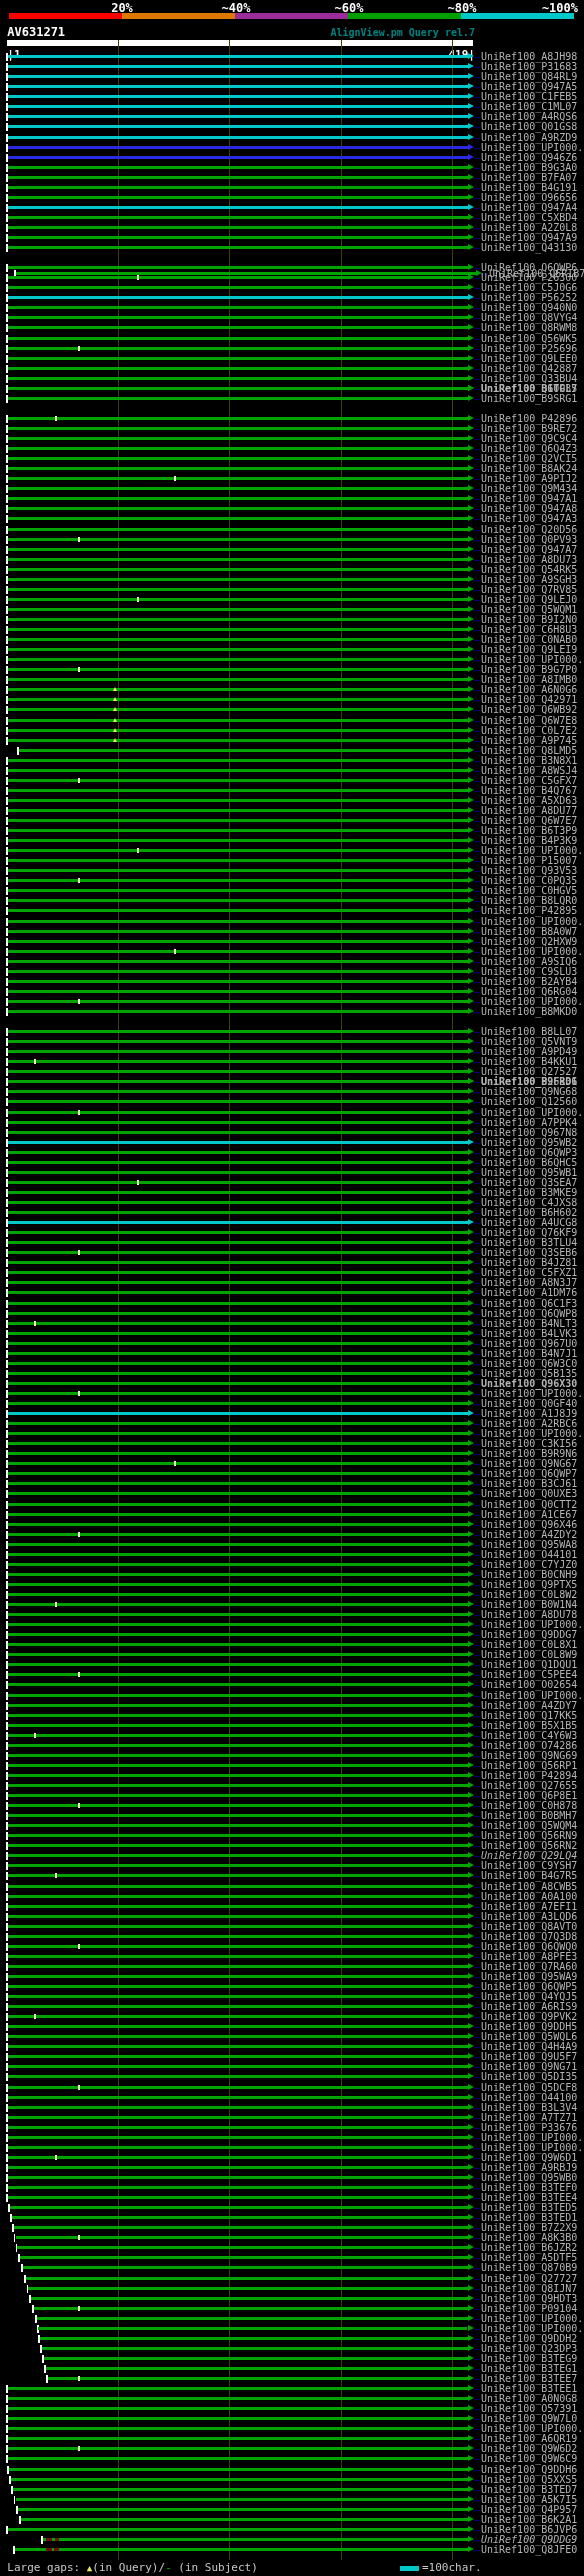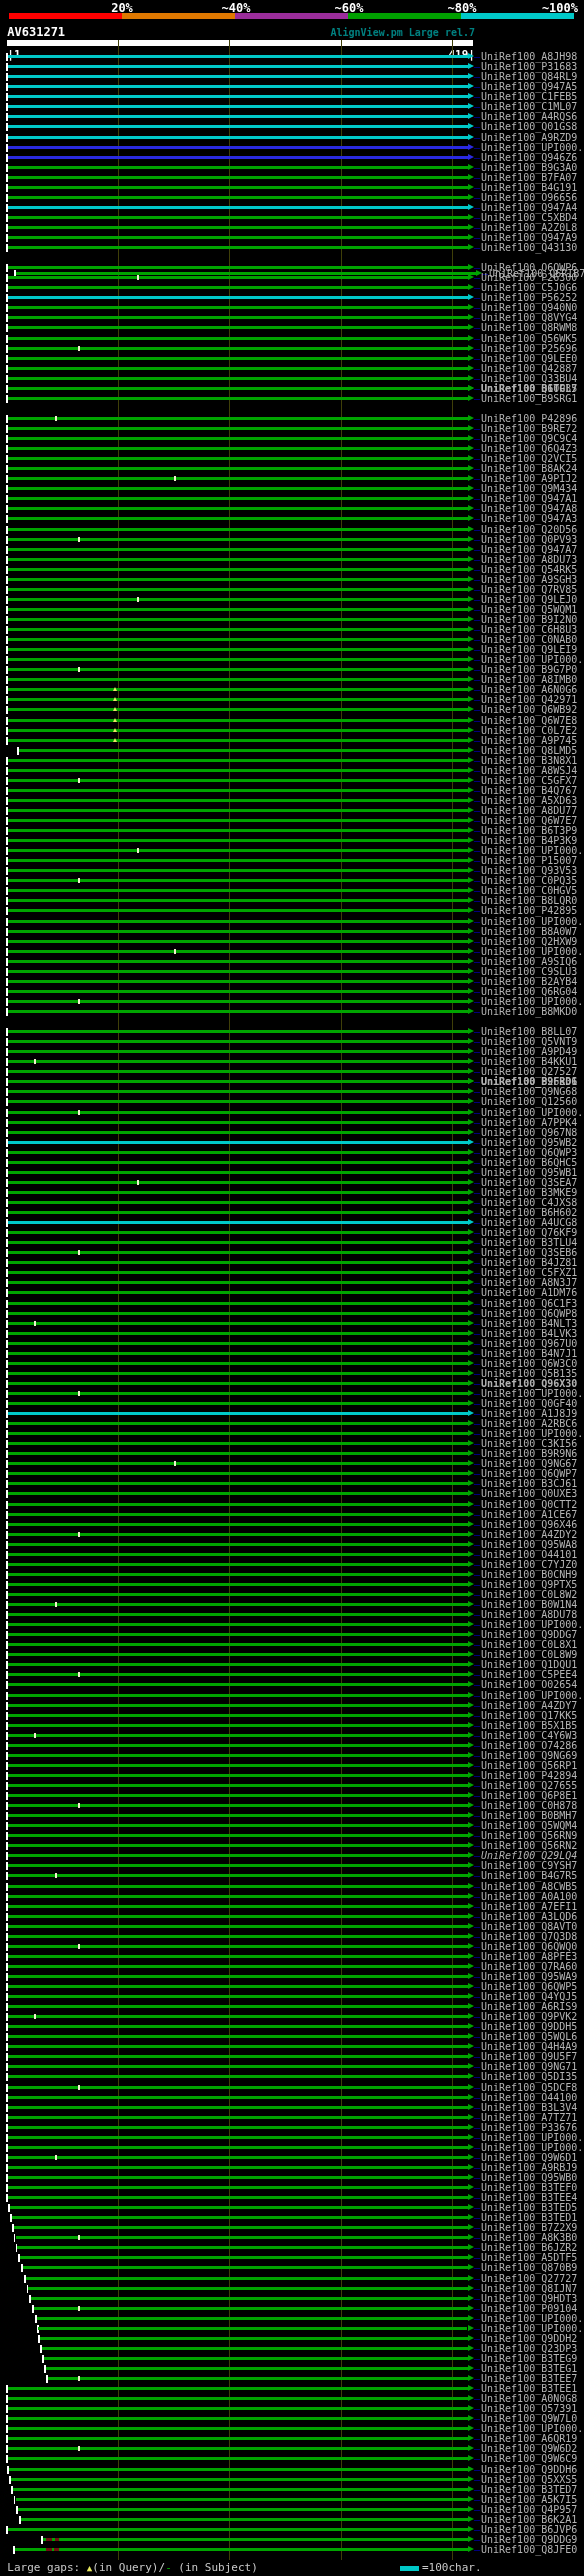--- a/index.html
+++ b/index.html
@@ -55,21 +55,21 @@
   <div id="key-bar">
     <div class="seg" style="background: rgb(255, 0, 0);"></div>
     <div class="seg" style="background: rgb(224, 120, 0);"></div>
     <div class="seg" style="background: rgb(155, 45, 155);"></div>
     <div class="seg" style="background: rgb(0, 160, 0);"></div>
     <div class="seg" style="background: rgb(0, 200, 200);"></div>
   </div>
 </div>
 
 <div id="query-id">AV631271</div>
-<div id="app-title">AlignView.pm Large rel.7</div>
+<div id="app-title">AlignView.pm Query rel.7</div>
 <div id="query-bar"></div>
 <div id="ruler-start">|1</div>
 <div id="ruler-end">419|</div>
 
 <div class="gridline" style="left:118px"></div>
 <div class="gridline" style="left:229px"></div>
 <div class="gridline" style="left:341px"></div>
 <div class="gridline" style="left:452px"></div>
 
 <div id="rows">
@@ -1834,21 +1834,21 @@
       <div class="conn"></div>
       <span class="hit-label">UniRef100_B6K2A1</span>
     </div>
     <div class="row" style="top: 2525px;">
       <div class="start-tick" style="left: 6.4px;"></div>
       <div class="bar" style="left: 8.2px; width: 460px; background: rgb(0, 164, 0);"></div>
       <div class="arrow" style="border-left-color: rgb(0, 164, 0);"></div>
       <div class="conn"></div>
       <span class="hit-label">UniRef100_B6JVP6</span>
     </div>
-    <div class="row" style="top: 2535px;">
+    <div class="row" style="top: 2535px; font-style: italic;">
       <div class="start-tick" style="left: 41px;"></div>
       <div class="bar" style="left: 43px; width: 425px; background: rgb(0, 164, 0);"></div>
       <div class="dseg" style="left: 46px; width: 6.4px;"></div>
       <div class="dseg" style="left: 55px; width: 3.7px;"></div>
       <div class="arrow" style="border-left-color: rgb(0, 164, 0);"></div>
       <div class="conn"></div>
       <span class="hit-label">UniRef100_Q9DDG9</span>
     </div>
     <div class="row" style="top: 2545px;">
       <div class="start-tick" style="left: 12.8px;"></div>

